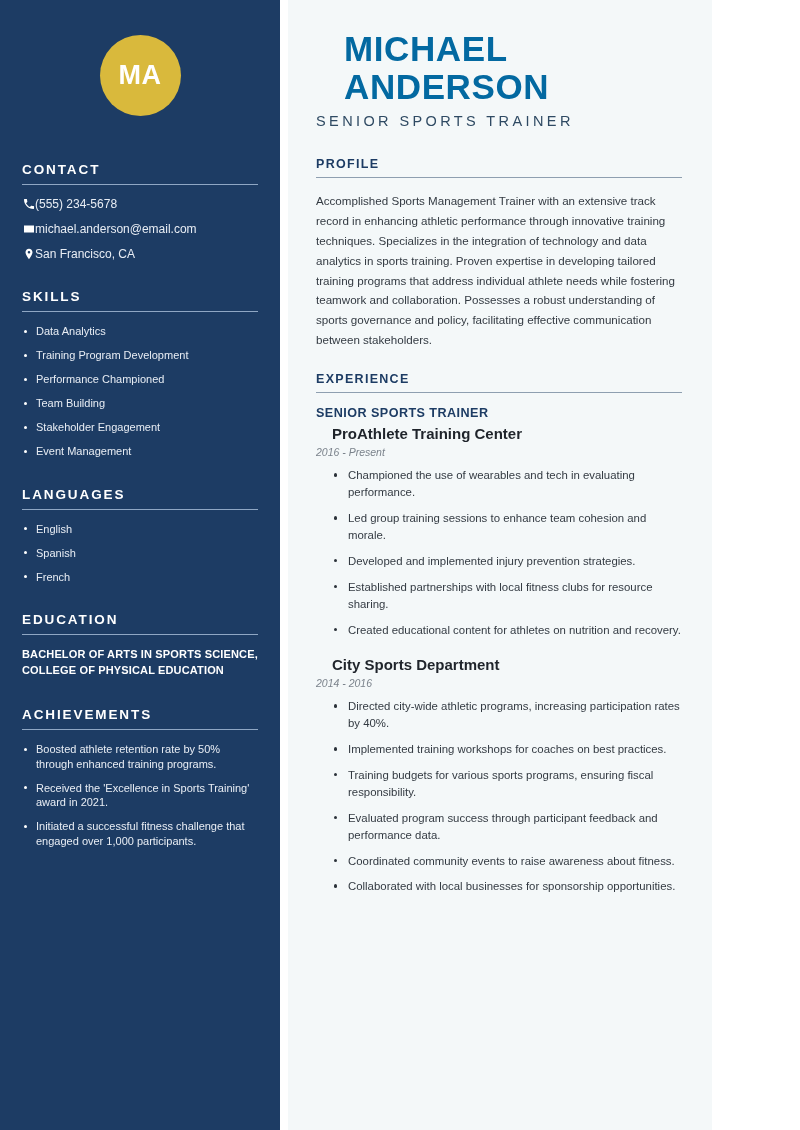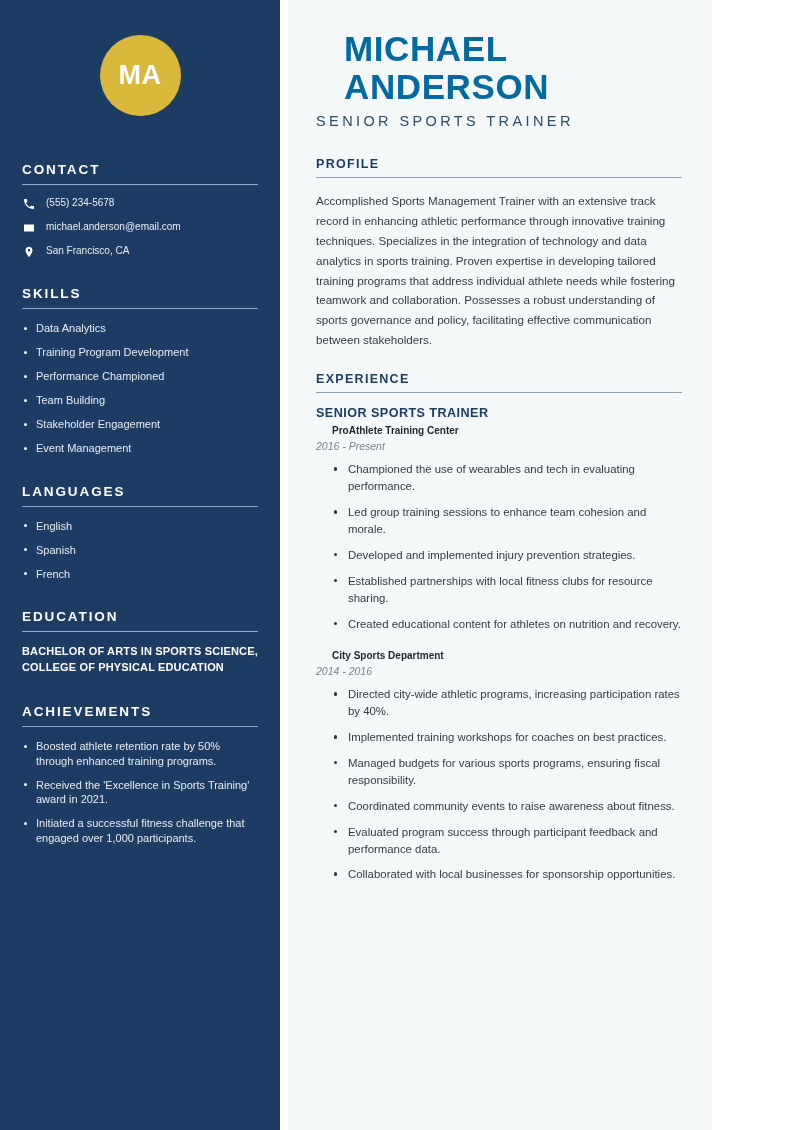--- a/index.html
+++ b/index.html
@@ -59,23 +59,23 @@
     padding-bottom: 7px;
   }
   .side-rule {
     height: 1px;
     background: #8fa7c4;
     margin-bottom: 12px;
   }
 
   .contact-row {
     display: flex;
-    gap: 11px;
+    align-items: center;
     margin-bottom: 11px;
-    font-size: 10px;
+    font-size: 12px;
     color: #e8edf4;
   }
   .contact-icon {
     width: 13px;
     min-width: 13px;
     height: 13px;
     display: flex;
     align-items: center;
     justify-content: center;
     fill: #ffffff;
@@ -166,21 +166,21 @@
   .job:last-child { margin-bottom: 0; }
 
   .job-title {
     font-size: 12.6px;
     font-weight: bold;
     color: #1d3c64;
     letter-spacing: 0.45px;
     margin-bottom: 5px;
   }
   .job-company {
-    font-size: 10px;
+    font-size: 15px;
     font-weight: bold;
     color: #1f242b;
     margin-bottom: 4px;
     padding-left: 16px;
   }
   .job-dates {
     font-size: 10.5px;
     font-style: italic;
     color: #7b838c;
     margin-bottom: 9px;
@@ -319,23 +319,23 @@
           <li>Created educational content for athletes on nutrition and recovery.</li>
         </ul>
       </div>
 
       <div class="job">
         <div class="job-company">City Sports Department</div>
         <div class="job-dates">2014 - 2016</div>
         <ul class="job-bullets">
           <li>Directed city-wide athletic programs, increasing participation rates by 40%.</li>
           <li>Implemented training workshops for coaches on best practices.</li>
-          <li>Managed budgets for various sports programs, ensuring fiscal responsibility.</li>
+          <li>Training budgets for various sports programs, ensuring fiscal responsibility.</li>
+          <li>Evaluated program success through participant feedback and performance data.</li>
           <li>Coordinated community events to raise awareness about fitness.</li>
-          <li>Evaluated program success through participant feedback and performance data.</li>
           <li>Collaborated with local businesses for sponsorship opportunities.</li>
         </ul>
       </div>
 
     </section>
 
   </main>
 
 </div>
 

